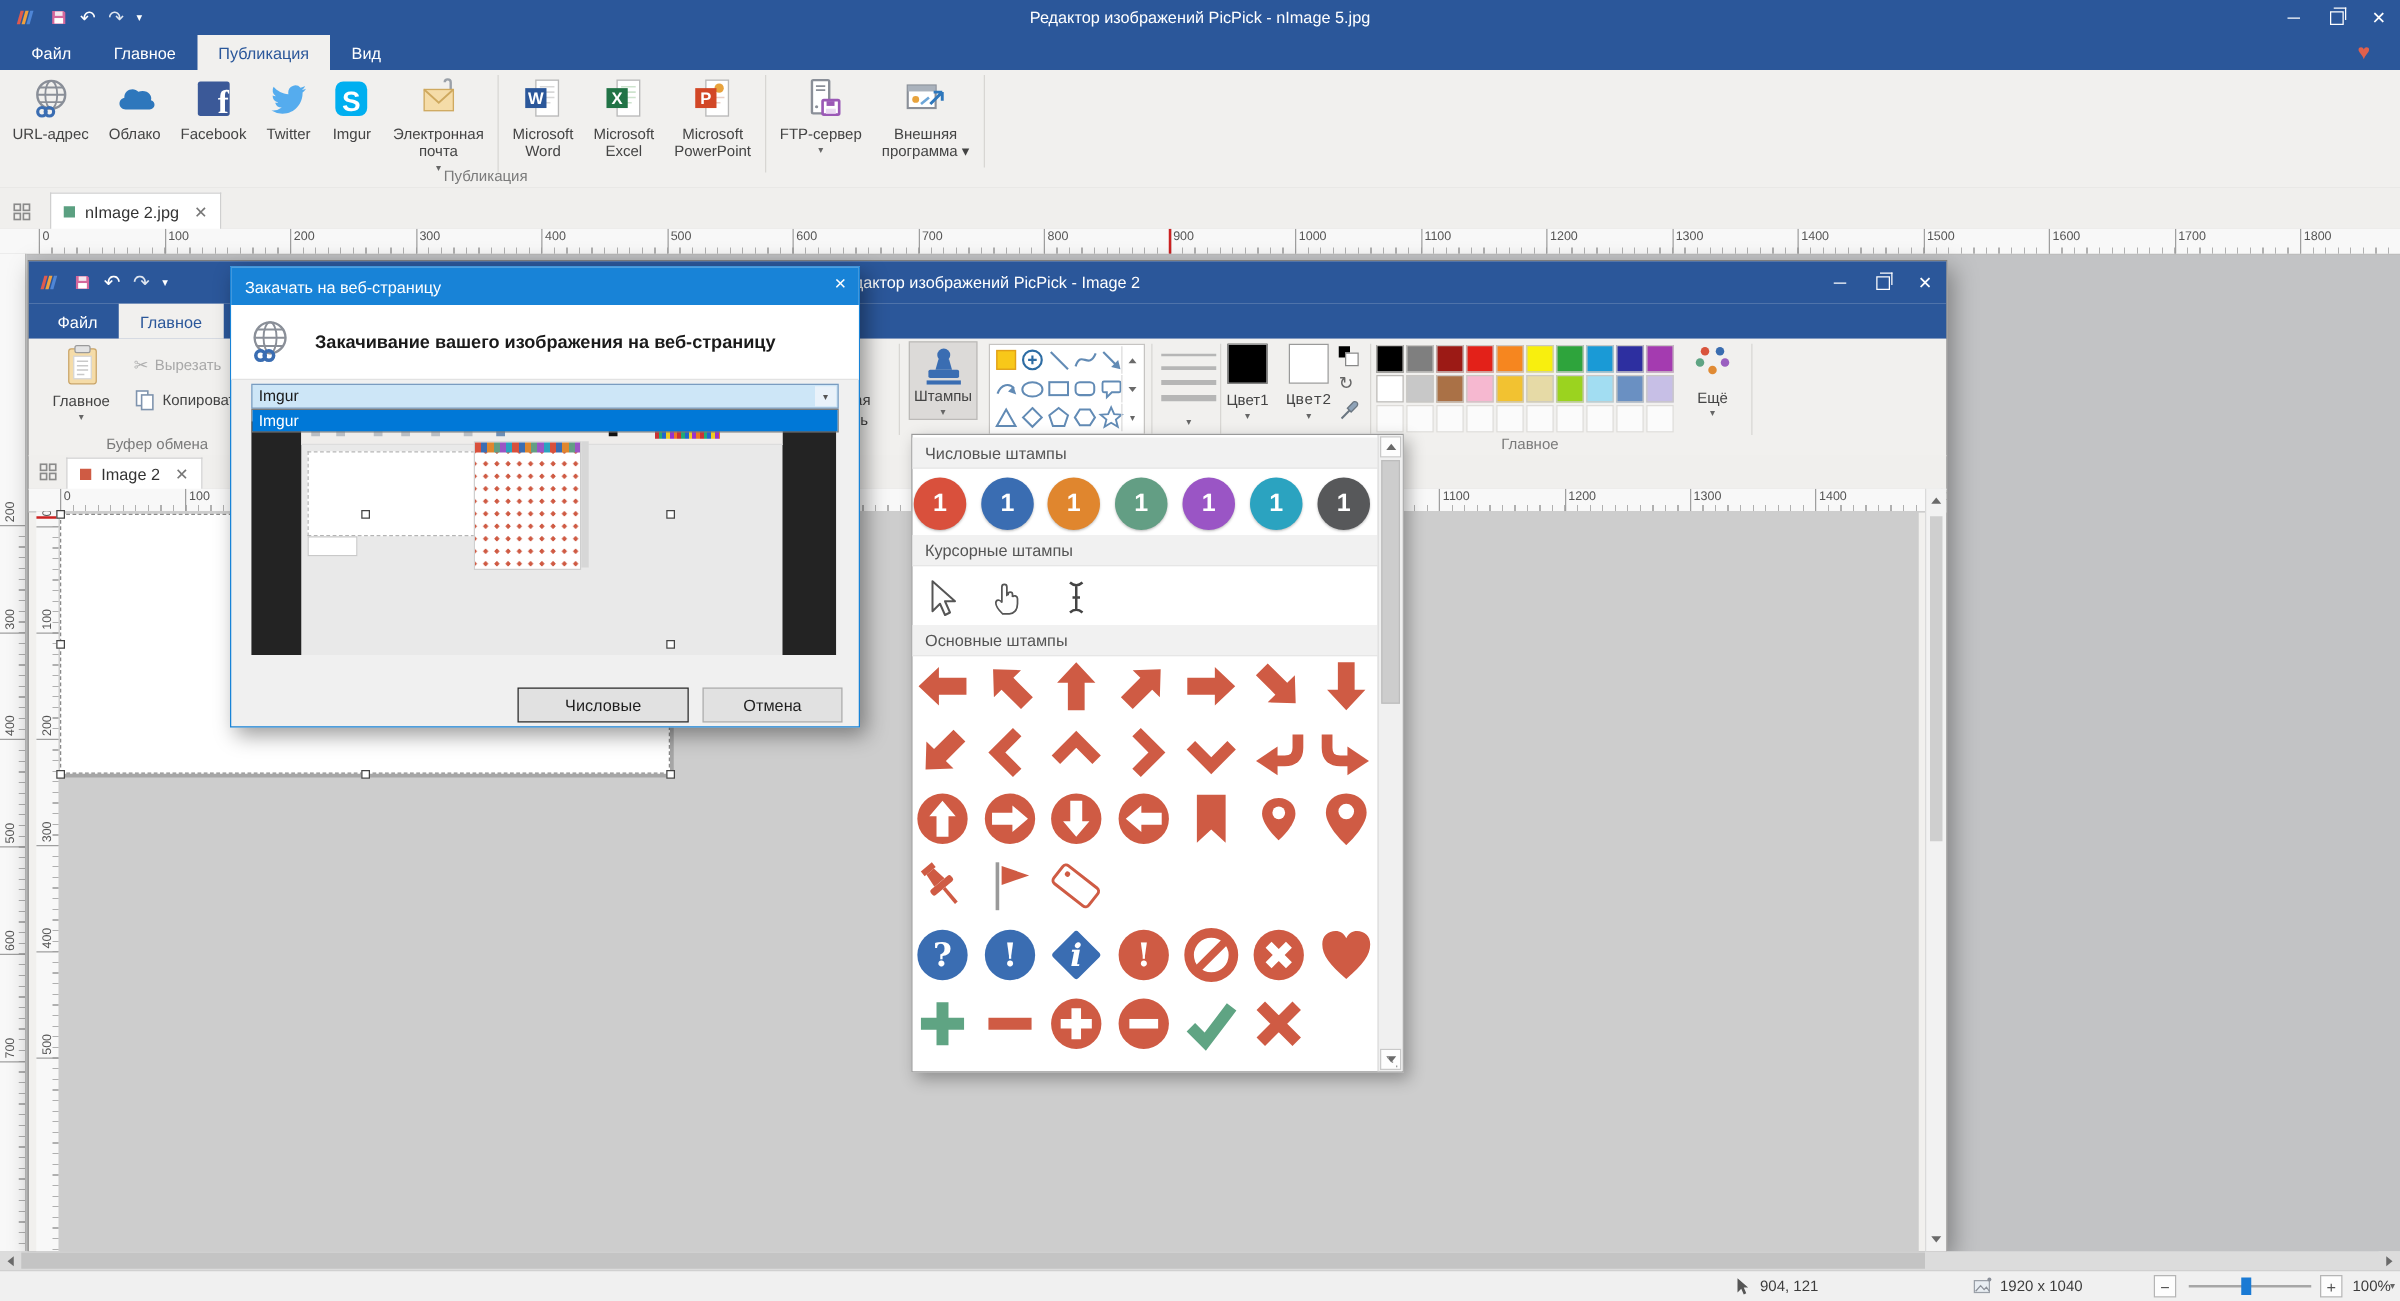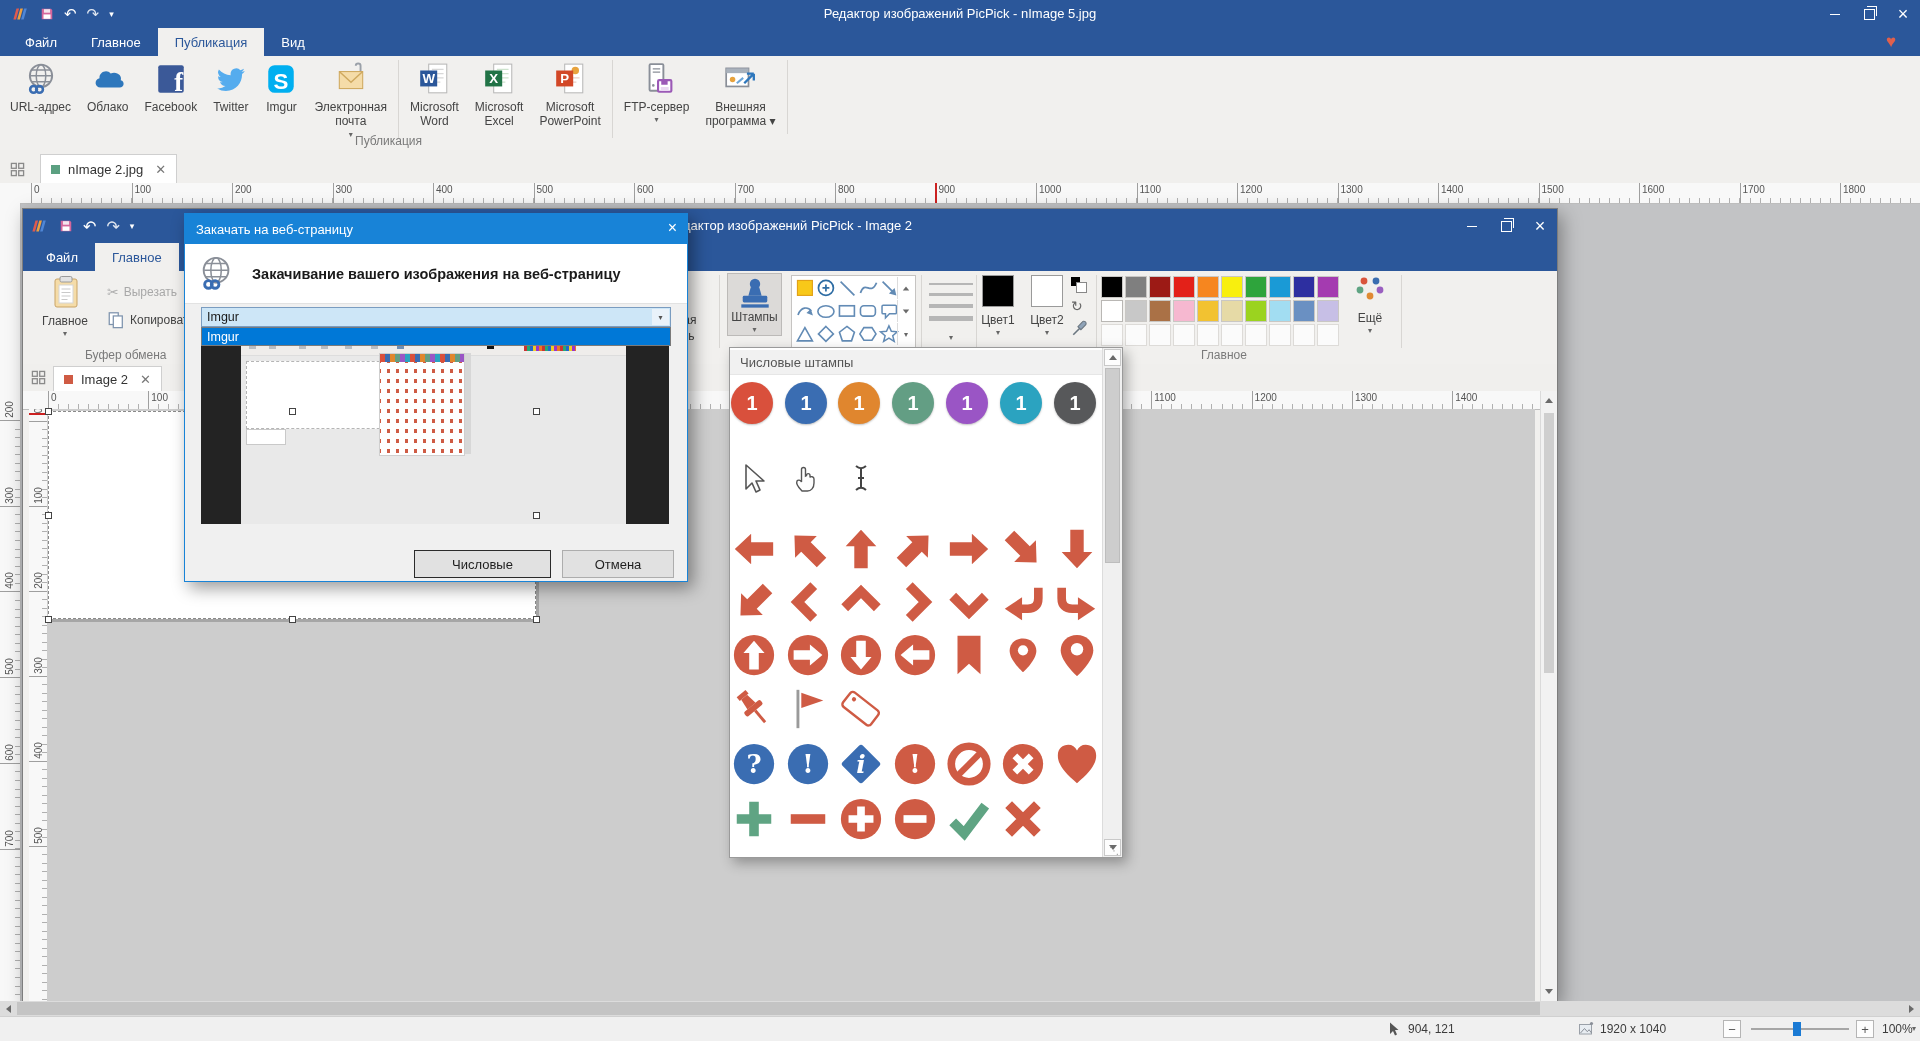--- a/index.html
+++ b/index.html
@@ -563,21 +563,21 @@
 
       <div class="vsep" style="left:953px;"></div>
 
       <div class="bigbtn abs" style="left:959px;top:4px;width:32px;">
         <span class="swatchbig" style="width:30px;height:30px;background:#000;"></span>
         <span style="margin-top:6px;">Цвет1</span>
         <span class="dd-arrow">▾</span>
       </div>
       <div class="bigbtn abs" style="left:1008px;top:4px;width:32px;">
         <span class="swatchbig" style="width:30px;height:30px;background:#fff;"></span>
-        <span style="margin-top:6px;">Цвет2</span>
+        <span style="margin-top:6px;font-family:Liberation Mono, monospace;">Цвет2</span>
         <span class="dd-arrow">▾</span>
       </div>
       <div class="abs" style="left:1048px;top:6px;width:22px;">
         <div style="position:relative;width:14px;height:14px;margin-bottom:8px;">
           <span style="position:absolute;left:0;top:0;width:9px;height:9px;background:#000;"></span>
           <span style="position:absolute;left:5px;top:5px;width:9px;height:9px;background:#fff;border:1px solid #888;"></span>
         </div>
         <div style="font-size:14px;color:#666;line-height:1;margin-bottom:6px;">↻</div>
         <div style="width:18px;height:18px;">
             <svg viewBox="0 0 20 20" style="width:100%;height:100%;display:block;" xmlns="http://www.w3.org/2000/svg">
@@ -732,37 +732,39 @@
     <div class="sechdr" style="top:2px;">Числовые штампы</div>
     <div id="number-stamps-row">
         <div class="numstamp" style="left: 1px; top: 34px; background: rgb(217, 80, 60);">1</div>
         <div class="numstamp" style="left: 55px; top: 34px; background: rgb(58, 109, 178);">1</div>
         <div class="numstamp" style="left: 108px; top: 34px; background: rgb(224, 134, 46);">1</div>
         <div class="numstamp" style="left: 162px; top: 34px; background: rgb(99, 158, 132);">1</div>
         <div class="numstamp" style="left: 216px; top: 34px; background: rgb(154, 85, 197);">1</div>
         <div class="numstamp" style="left: 270px; top: 34px; background: rgb(43, 163, 192);">1</div>
         <div class="numstamp" style="left: 324px; top: 34px; background: rgb(87, 88, 90);">1</div>
       </div>
+    <div class="sechdr" style="top:80px;">Курсорные штампы</div>
     <div id="cursor-stamps-row">
         <div class="cursorcell" style="left: 5px; top: 114px;">
           <svg viewBox="0 0 32 32" style="width:100%;height:100%;display:block;" xmlns="http://www.w3.org/2000/svg">
             <path d="M11 3 L11 27 L17 21 L21 30 L25 28 L21 19 L29 19 Z" fill="#fdfdfd" stroke="#555" stroke-width="1.6" stroke-linejoin="round"></path>
           </svg>
         </div>
         <div class="cursorcell" style="left: 60px; top: 114px;">
           <svg viewBox="0 0 32 32" style="width:100%;height:100%;display:block;" xmlns="http://www.w3.org/2000/svg">
             <path d="M12 29 C8 25 6 21 7 19 C8 17.5 10.5 18 11.5 20 L11.5 7.5 C11.5 4.8 15.5 4.8 15.5 7.5 L15.5 14 L16.5 13.5 C16.5 11 20 11 20 13.5 L20 15.5 C20.5 14 24 14.5 24 17 L24 21 C24 26 21 29 17.5 29 Z" fill="#fdfdfd" stroke="#555" stroke-width="1.4"></path>
           </svg>
         </div>
         <div class="cursorcell" style="left: 115px; top: 114px;">
           <svg viewBox="0 0 32 32" style="width:100%;height:100%;display:block;" xmlns="http://www.w3.org/2000/svg">
             <path d="M11 4 C13.5 6.2 14.5 6.2 16 6.2 C17.5 6.2 18.5 6.2 21 4 M16 6.2 L16 25.8 M11 28 C13.5 25.8 14.5 25.8 16 25.8 C17.5 25.8 18.5 25.8 21 28 M13 16 h6" stroke="#444" stroke-width="2" fill="none"></path>
           </svg>
         </div>
       </div>
+    <div class="sechdr" style="top:152px;">Основные штампы</div>
     <div id="basic-stamps-grid">
         <div class="stampcell" style="left: 1px; top: 178px;">
           <svg viewBox="0 0 48 48" style="width:100%;height:100%;display:block;transform:rotate(0deg);" xmlns="http://www.w3.org/2000/svg">
             <path d="M4 24 L21 8 L21 17 L44 17 L44 31 L21 31 L21 40 Z" fill="#cf5b44"></path>
           </svg>
         </div>
         <div class="stampcell" style="left: 55px; top: 178px;">
           <svg viewBox="0 0 48 48" style="width:100%;height:100%;display:block;transform:rotate(45deg);" xmlns="http://www.w3.org/2000/svg">
             <path d="M4 24 L21 8 L21 17 L44 17 L44 31 L21 31 L21 40 Z" fill="#cf5b44"></path>
           </svg>

